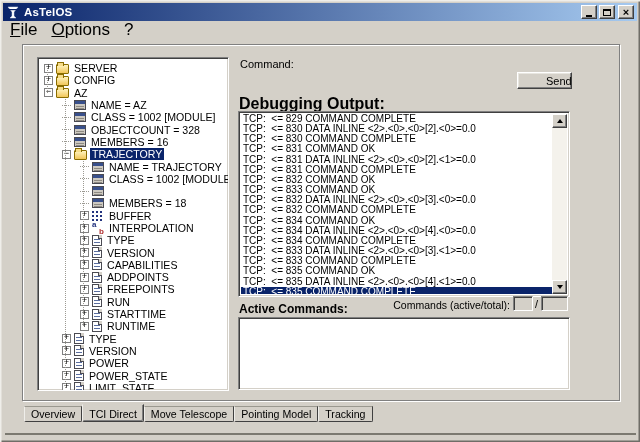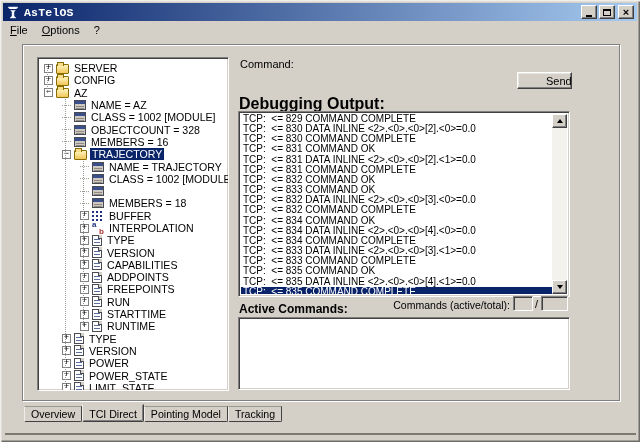--- a/index.html
+++ b/index.html
@@ -8,32 +8,32 @@
   body { font-family:"Liberation Sans", sans-serif; background:var(--bg); position:relative; }
   .window { position:absolute; inset:0; background:var(--bg);
             box-shadow: inset 1.5px 1.5px 0 #efeeea, inset -1.5px -1.5px 0 #6f6d67; }
   .bottom-edge { position:absolute; left:5px; right:4px; top:433px; height:2px; background:#7b7970; }
 
   
   .titlebar { position:absolute; left:3px; right:3px; top:3px; height:18px;
               background:linear-gradient(90deg, var(--tg1), var(--tg2));
               display:flex; align-items:center; padding:0 3px; }
   .app-icon { width:14px; height:13px; margin-right:4px; flex:0 0 auto; }
-  .title-text { color:#fff; font-weight:bold; font-size:11.5px; letter-spacing:.2px; flex:1;font-family:Liberation Mono, monospace; }
+  .title-text { color:#fff; font-weight:bold; font-size:11.5px; letter-spacing:.2px; flex:1; }
   .winbtns { display:flex; gap:2px; }
   .winbtn { width:16px; height:14px; background:var(--bg); border:1px solid;
             border-color:#fff #404040 #404040 #fff; box-shadow:inset -1px -1px 0 #808080;
             display:flex; align-items:center; justify-content:center; }
   .g-min { width:6px; height:2px; background:#000; margin-top:7px; }
   .g-max { width:8px; height:7px; border:1px solid #000; border-top-width:2px; }
   .g-close { font-size:11px; font-weight:bold; line-height:10px; color:#000; }
 
   
   .menubar { position:absolute; left:4px; top:22px; height:16px; display:flex; align-items:center; }
-  .menu-item { font-size:11px; padding:1px 6px; margin-right:2px; color:#000;text-align:right; }
+  .menu-item { font-size:17px; padding:1px 6px; margin-right:2px; color:#000;text-align:right; }
 
   
   .frame { position:absolute; left:22px; top:44px; width:598px; height:357px;
            border:1px solid #808080; box-shadow: inset 1px 1px 0 #ffffff, 1px 1px 0 #ffffff; }
 
   .sunken { background:#fff; border:1px solid; border-color:#808080 #fff #fff #808080;
             box-shadow: inset 1px 1px 0 #404040, inset -1px -1px 0 #d4d0c8; }
 
   
   .tree { position:absolute; left:37px; top:57px; width:192px; height:334px; overflow:hidden; }
@@ -356,18 +356,19 @@
   <div class="count-box count-active"></div>
   <div class="count-slash">/</div>
   <div class="count-box count-total"></div>
 
   <div class="ac-label">Active Commands:</div>
   <div class="ac-box sunken"></div>
 
   <div class="tabbar">
       <span class="tab">Overview</span>
       <span class="tab active">TCI Direct</span>
+      <span class="tab">Move Telescope</span>
       <span class="tab">Pointing Model</span>
       <span class="tab">Tracking</span>
     </div>
 
   <div class="bottom-edge"></div>
 </div>
 
 </body></html>

